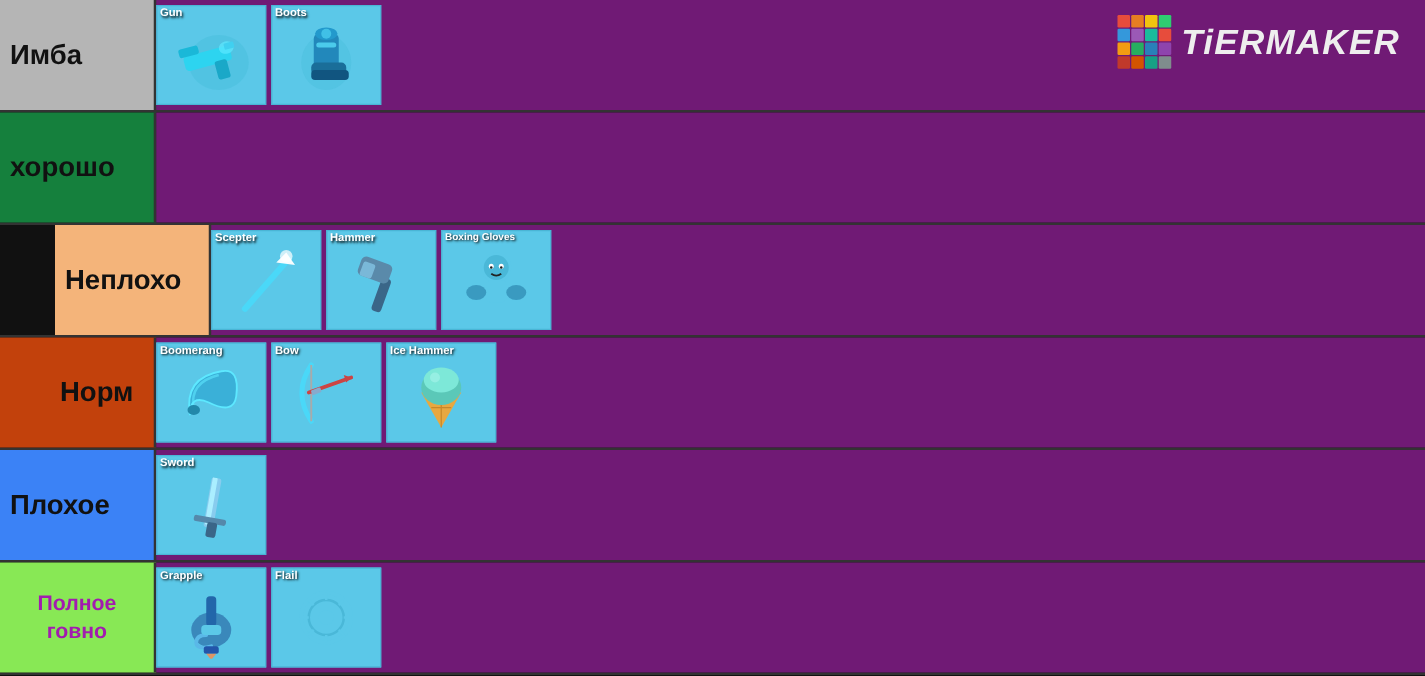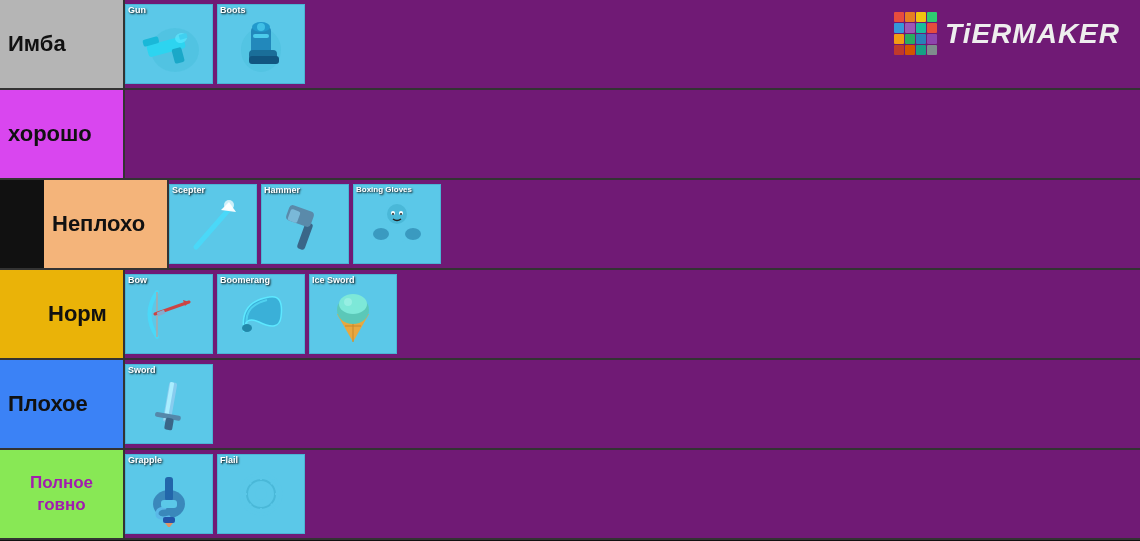--- a/index.html
+++ b/index.html
@@ -174,21 +174,21 @@
             <rect x="24" y="22" width="16" height="4" rx="2" fill="#5de8ff" opacity="0.7"></rect>
 
             <ellipse cx="32" cy="15" rx="9" ry="5" fill="#2299cc"></ellipse>
             <circle cx="32" cy="15" r="4" fill="#5de8ff" opacity="0.5"></circle>
           </svg>
         </div>
       </div>
     </div>
 
     <div class="tier-row tier-row-horosho">
-      <div class="tier-label" style="background:#d946ef;">
+      <div class="tier-label" style="background:#15803d;">
         <span>хорошо</span>
       </div>
       <div class="tier-items">
       </div>
     </div>
 
     <div class="tier-row tier-row-neplokho">
       <div class="tier-label" style="background:#f4b47a;margin-left:44px;">
         <span>Неплохо</span>
       </div>
@@ -232,52 +232,52 @@
             <rect x="24" y="32" width="16" height="18" rx="4" fill="#5bc8e8"></rect>
 
             <ellipse cx="16" cy="42" rx="8" ry="6" fill="#3a9ac0"></ellipse>
             <ellipse cx="48" cy="42" rx="8" ry="6" fill="#3a9ac0"></ellipse>
           </svg>
         </div>
       </div>
     </div>
 
     <div class="tier-row tier-row-norm">
-      <div class="tier-label" style="background:#eab308;padding-left:48px;">
+      <div class="tier-label" style="background:#c2410c;padding-left:48px;">
         <span>Норм</span>
       </div>
       <div class="tier-items">
+
+        <div class="item-card">
+          <span class="item-label">Boomerang</span>
+          <svg class="item-svg" viewBox="0 0 65 65">
+            <path d="M15,50 Q10,20 40,15 Q55,12 52,35 Q50,50 30,40 Q15,33 15,50Z" fill="#3ab0d8" stroke="#5de8ff" stroke-width="1.5"></path>
+            <path d="M18,45 Q14,24 38,18" stroke="#5de8ff" stroke-width="2" fill="none" opacity="0.6"></path>
+
+            <ellipse cx="18" cy="46" rx="5" ry="4" fill="#2288aa"></ellipse>
+          </svg>
+        </div>
 
         <div class="item-card">
           <span class="item-label">Bow</span>
           <svg class="item-svg" viewBox="0 0 65 65">
 
             <path d="M20,55 Q5,32 20,10" stroke="#4ad8f8" stroke-width="4" fill="none" stroke-linecap="round"></path>
 
             <line x1="20" y1="10" x2="20" y2="55" stroke="#aaa" stroke-width="1.5"></line>
 
             <line x1="18" y1="32" x2="52" y2="20" stroke="#cc4444" stroke-width="3" stroke-linecap="round"></line>
             <polygon points="52,20 46,18 48,24" fill="#cc4444"></polygon>
 
             <rect x="20" y="29" width="8" height="4" rx="1" fill="#88aacc" transform="rotate(-20,24,31)"></rect>
           </svg>
         </div>
 
         <div class="item-card">
-          <span class="item-label">Boomerang</span>
-          <svg class="item-svg" viewBox="0 0 65 65">
-            <path d="M15,50 Q10,20 40,15 Q55,12 52,35 Q50,50 30,40 Q15,33 15,50Z" fill="#3ab0d8" stroke="#5de8ff" stroke-width="1.5"></path>
-            <path d="M18,45 Q14,24 38,18" stroke="#5de8ff" stroke-width="2" fill="none" opacity="0.6"></path>
-
-            <ellipse cx="18" cy="46" rx="5" ry="4" fill="#2288aa"></ellipse>
-          </svg>
-        </div>
-
-        <div class="item-card">
-          <span class="item-label">Ice Sword</span>
+          <span class="item-label">Ice Hammer</span>
           <svg class="item-svg" viewBox="0 0 65 65">
 
             <polygon points="32,60 16,32 48,32" fill="#e8a840"></polygon>
             <line x1="32" y1="60" x2="32" y2="32" stroke="#c8882a" stroke-width="1"></line>
             <line x1="24" y1="44" x2="40" y2="44" stroke="#c8882a" stroke-width="1"></line>
 
             <ellipse cx="32" cy="28" rx="16" ry="14" fill="#5bc8b8"></ellipse>
             <ellipse cx="32" cy="22" rx="14" ry="10" fill="#7de8d8"></ellipse>
             <circle cx="27" cy="20" r="4" fill="#aff5ee" opacity="0.5"></circle>
           </svg>

